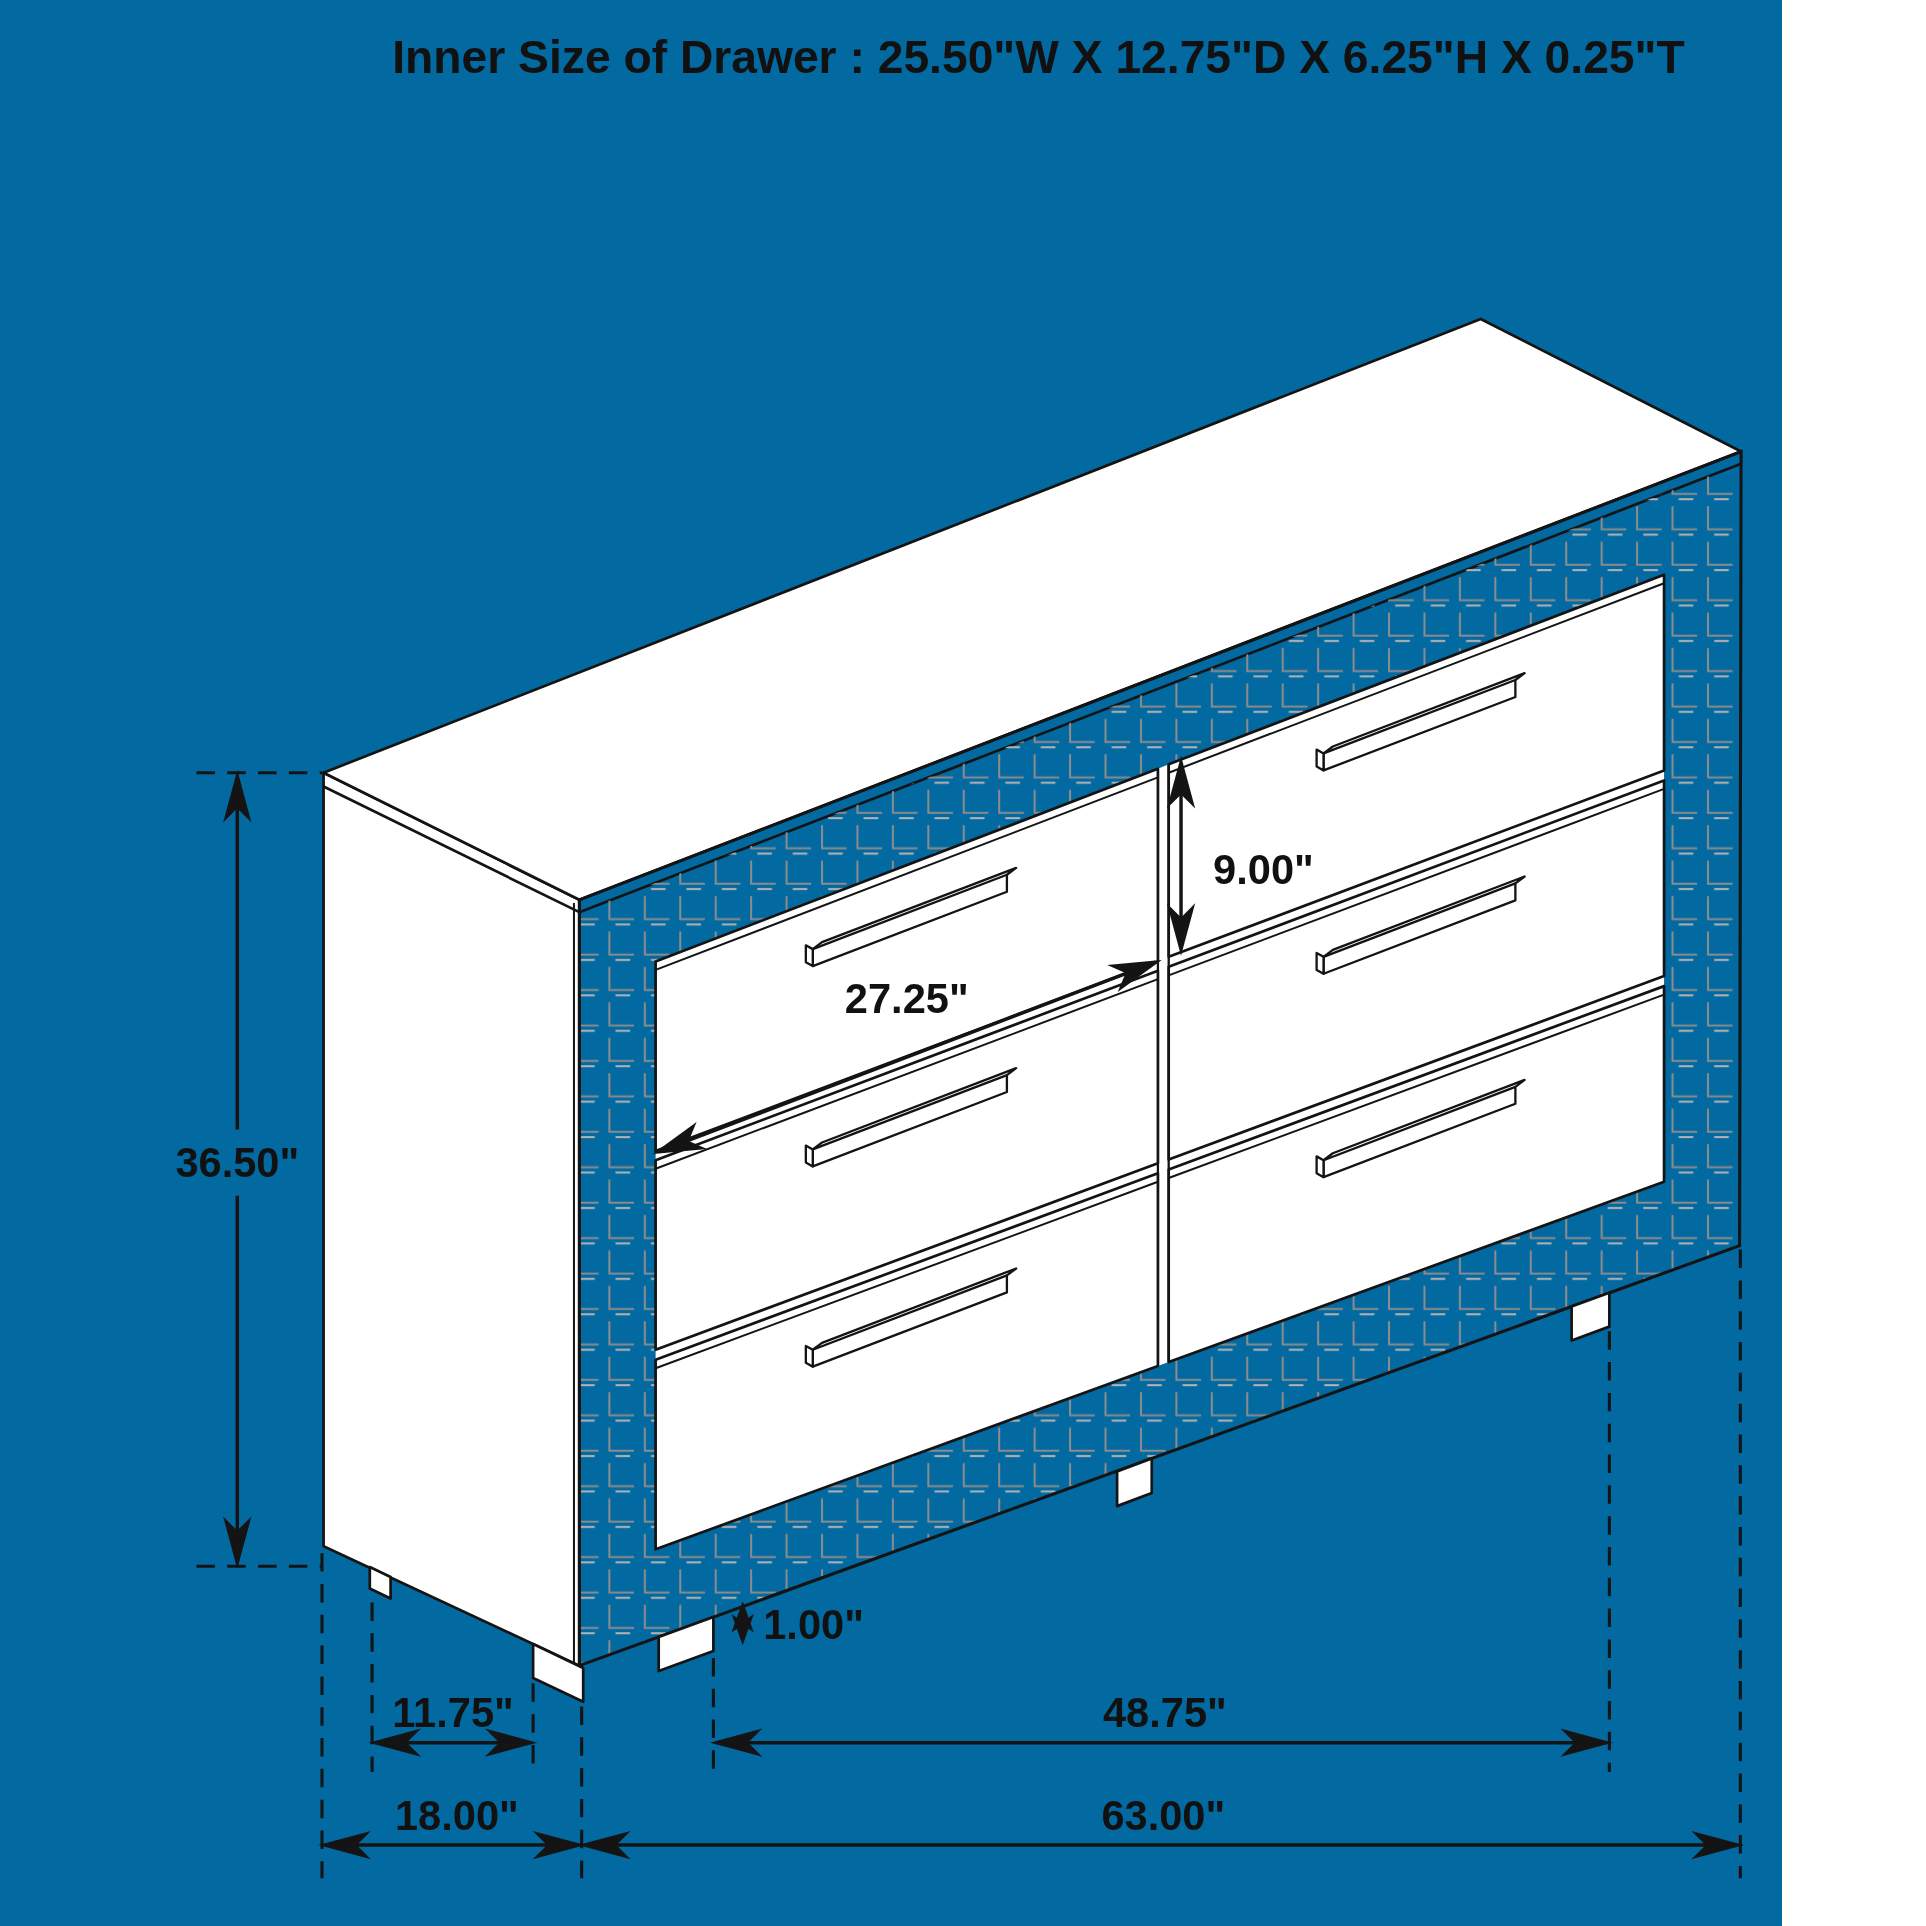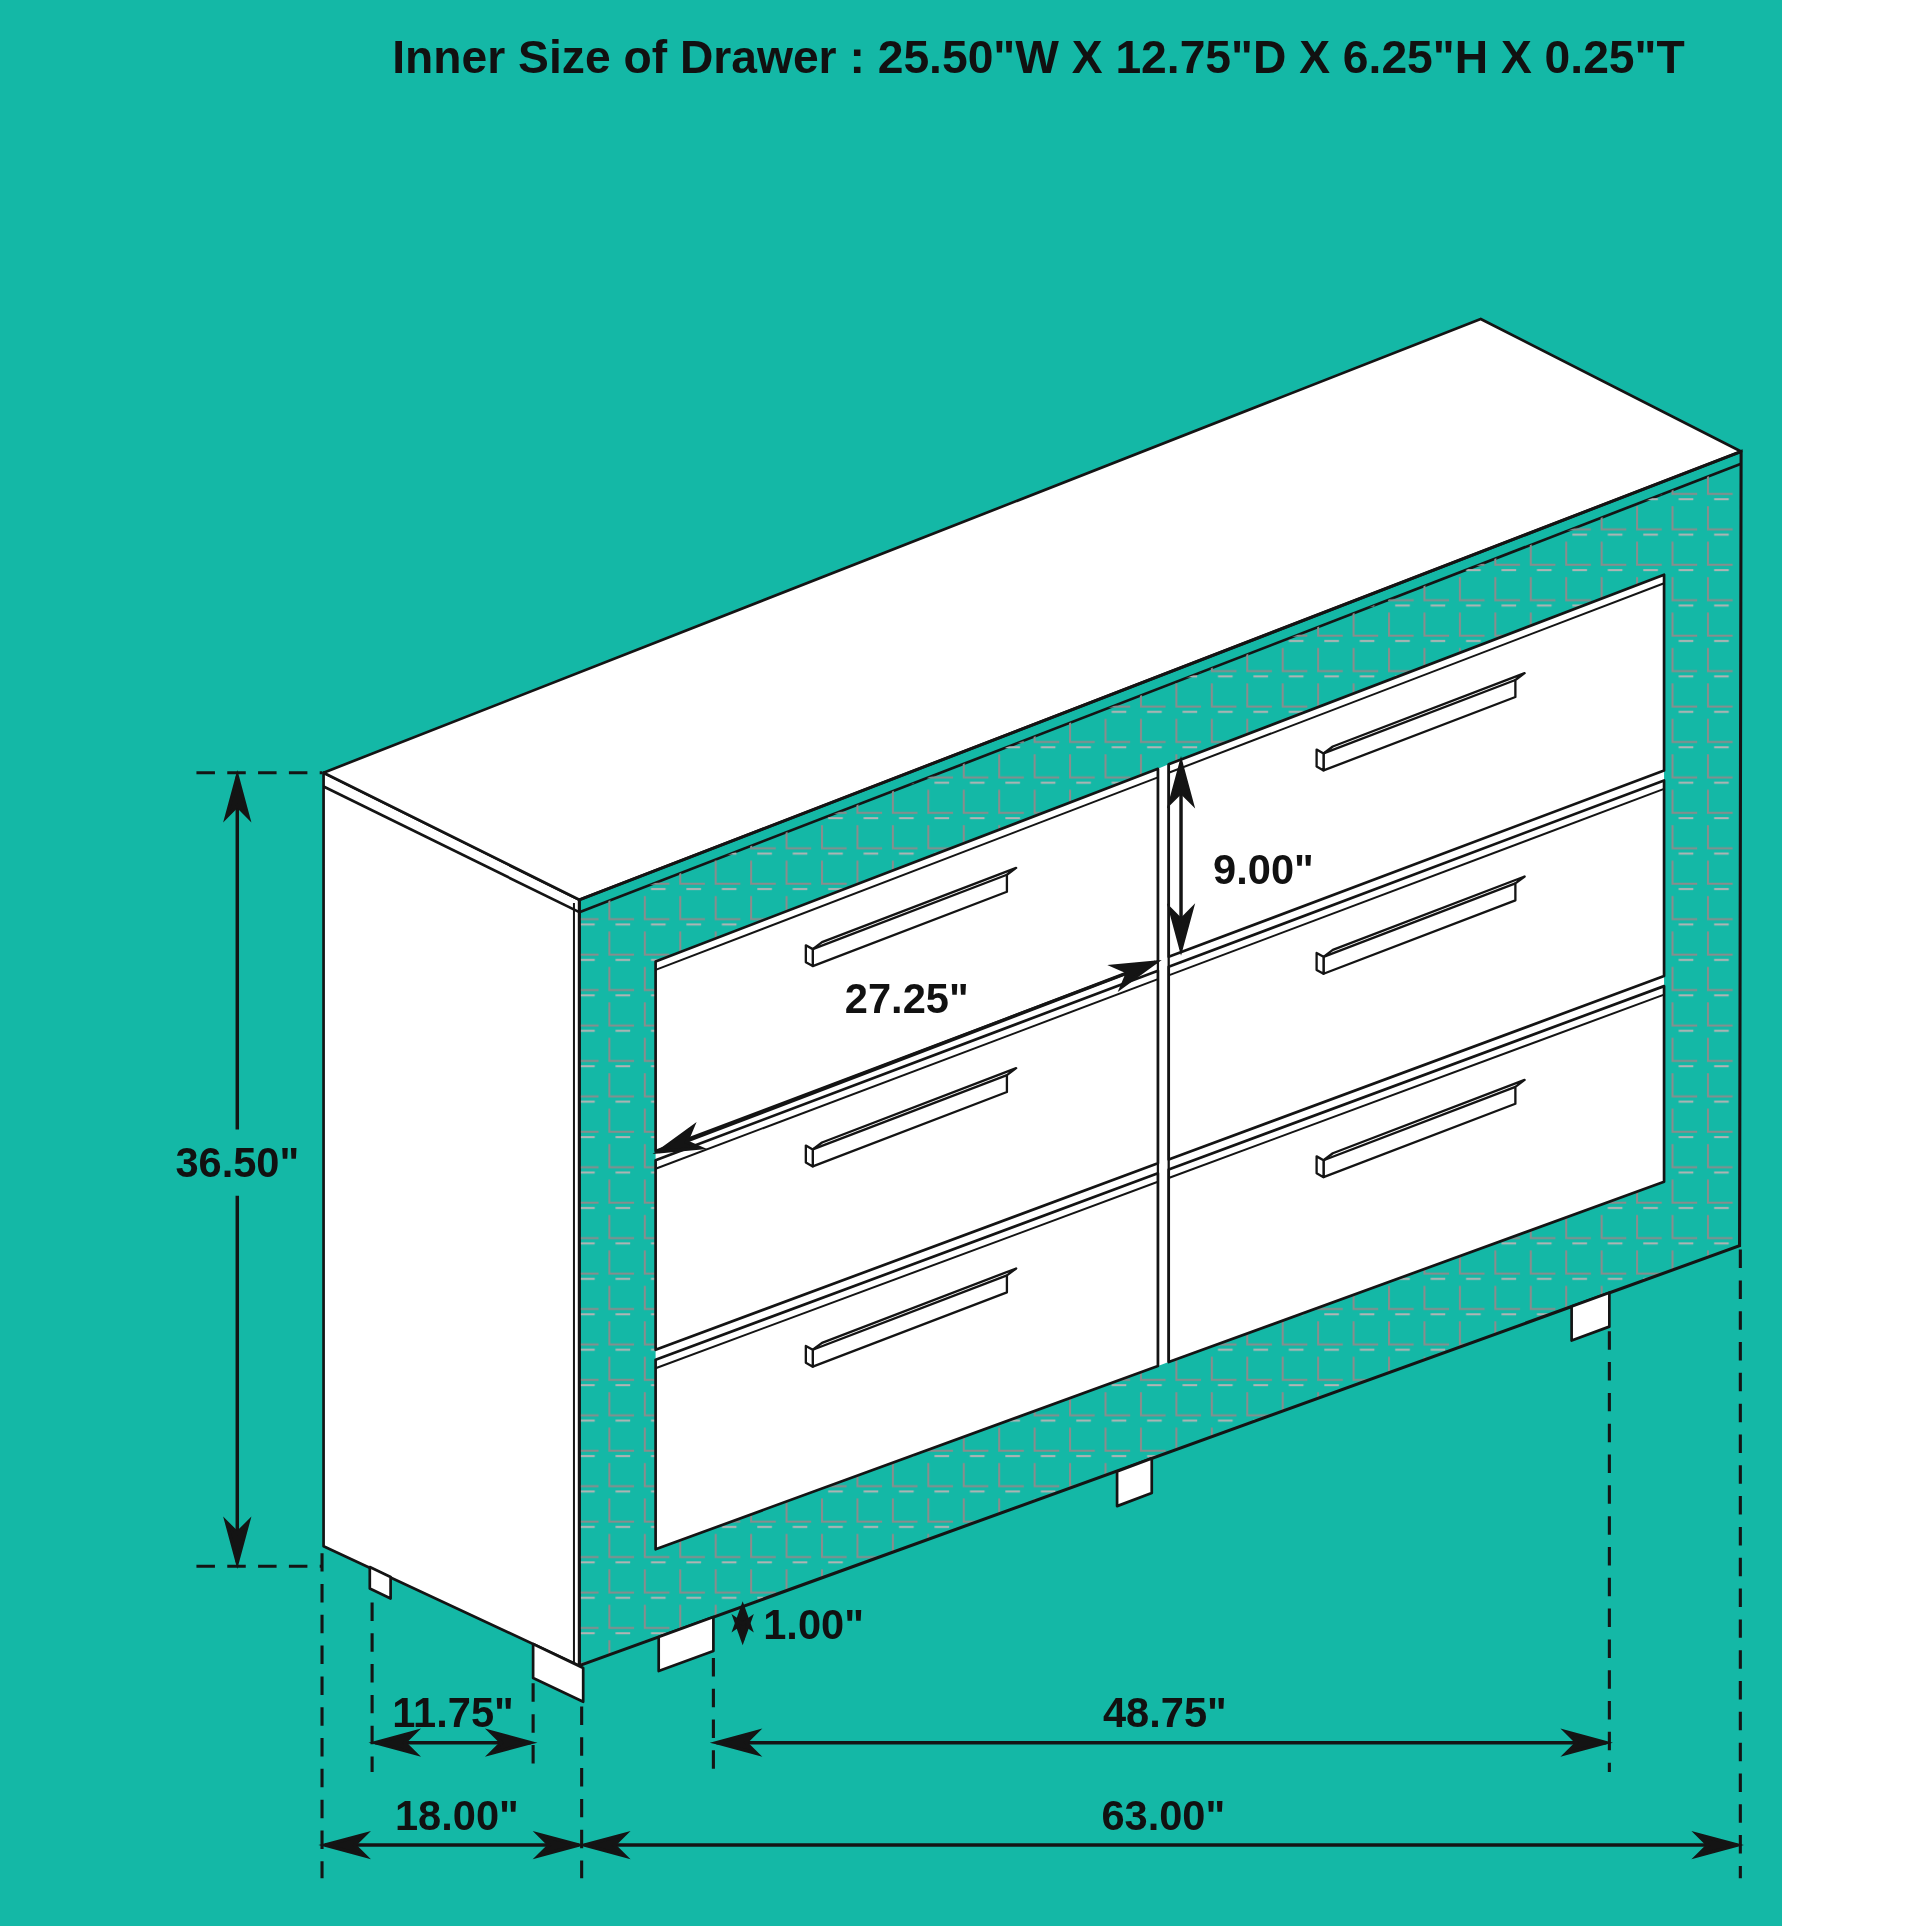--- a/index.html
+++ b/index.html
@@ -1,16 +1,16 @@
 <!DOCTYPE html>
 <html style="font-size:12.3px"><head>
 <meta charset="utf-8">
 <style>
   html,body{margin:0;padding:0;background:#ffffff;}
-  .page{width:1782px;height:1926px;position:relative;background:#14b8a6;overflow:hidden;
+  .page{width:1782px;height:1926px;position:relative;background:#0369a1;overflow:hidden;
         font-family:"Liberation Sans", sans-serif;}
   svg{display:block;}
   text{font-family:"Liberation Sans", sans-serif;font-weight:bold;fill:#111;}
   .title-text{font-size:60px;}
   .dim-text{font-size:54px;}
 </style>
 </head>
 <body>
 
 <div class="page">

